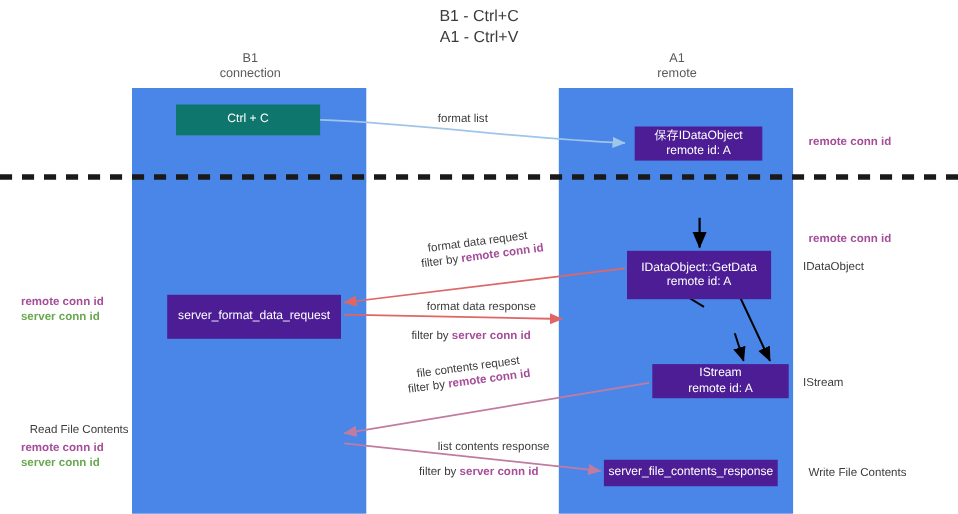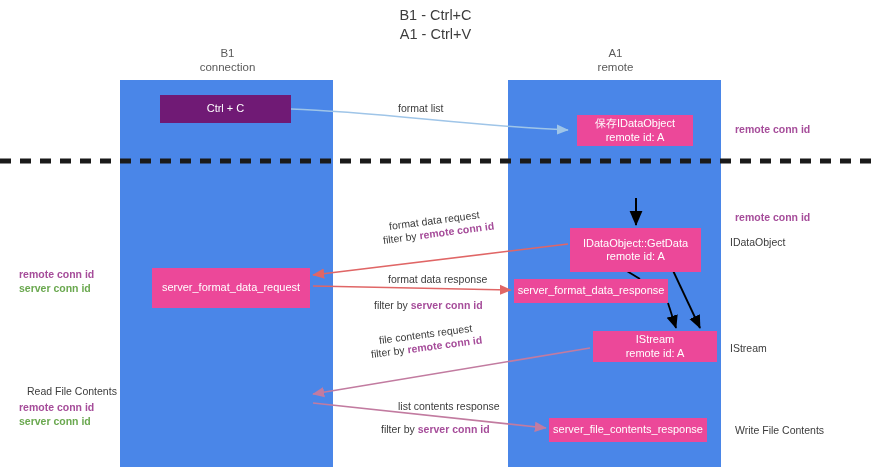--- a/index.html
+++ b/index.html
@@ -32,22 +32,22 @@
     font-size:14.5px;line-height:19px;color:#3c3c3c;white-space:pre-line;
   }
 
   
   .node{
     position:absolute;box-sizing:border-box;
     display:flex;align-items:center;justify-content:center;
     text-align:center;color:#ffffff;font-size:11px;line-height:13.5px;
     white-space:pre-line;padding:2px 4px;
   }
-  .node.green{background:#701a75;}
-  .node.orange{background:#ec4899;}
+  .node.green{background:#0f766e;}
+  .node.orange{background:#4c1d95;}
 
   #n-ctrlc   {left:160px;top:95px;width:131px;height:28px;}
   #n-idoremote{left:577px;top:115px;width:116px;height:31px;}
   #n-ctrlv   {left:578px;top:172px;width:116px;height:26px;}
   #n-getdata {left:570px;top:228px;width:131px;height:44px;}
   #n-sfdresp {left:514px;top:279px;width:154px;height:24px;}
   #n-sfdreq  {left:152px;top:268px;width:158px;height:40px;}
   #n-istream {left:593px;top:331px;width:124px;height:31px;}
   #n-sfcreq  {left:152px;top:385px;width:158px;height:24px;}
   #n-sfcresp {left:549px;top:418px;width:158px;height:24px;}
@@ -139,21 +139,20 @@
     <path d="M590,348 L313,394" stroke="#c27ba0" stroke-width="1.6" fill="none" marker-end="url(#ar-mag)"></path>
 
     <path d="M313,403 L546,428" stroke="#c27ba0" stroke-width="1.6" fill="none" marker-end="url(#ar-mag)"></path>
   </svg>
 
   <div id="n-ctrlc" class="node green">Ctrl + C</div>
   <div id="n-idoremote" class="node orange">保存IDataObject
 remote id: A</div>
   <div id="n-getdata" class="node orange">IDataObject::GetData
 remote id: A</div>
-  <div id="n-sfdresp" class="node orange">server_format_data_response</div>
   <div id="n-sfdreq" class="node orange">server_format_data_request</div>
   <div id="n-istream" class="node orange">IStream
 remote id: A</div>
   <div id="n-sfcresp" class="node orange">server_file_contents_response</div>
 
   <div id="l-formatlist" class="elabel">format list</div>
 
   <div id="l-fdr1" class="elabel rot-up">format data request</div>
   <div id="l-fdr2" class="elabel rot-up"><span>filter by </span><span class="e-purple">remote conn id</span></div>
 

